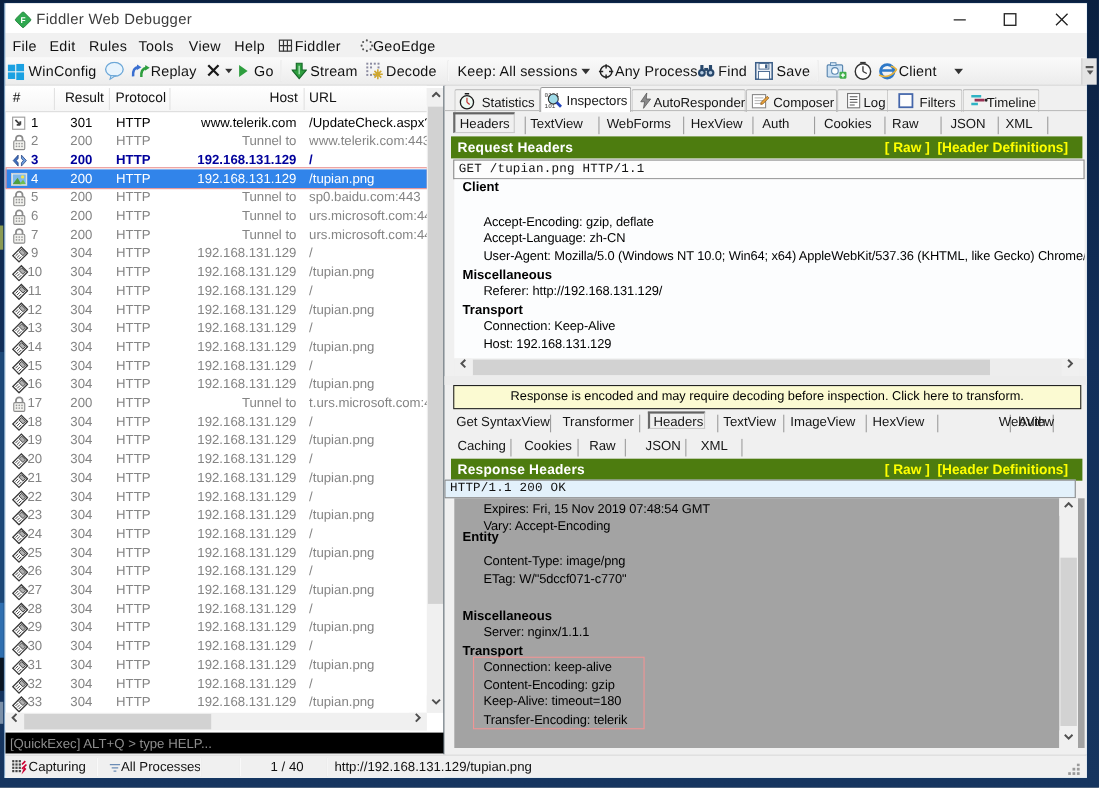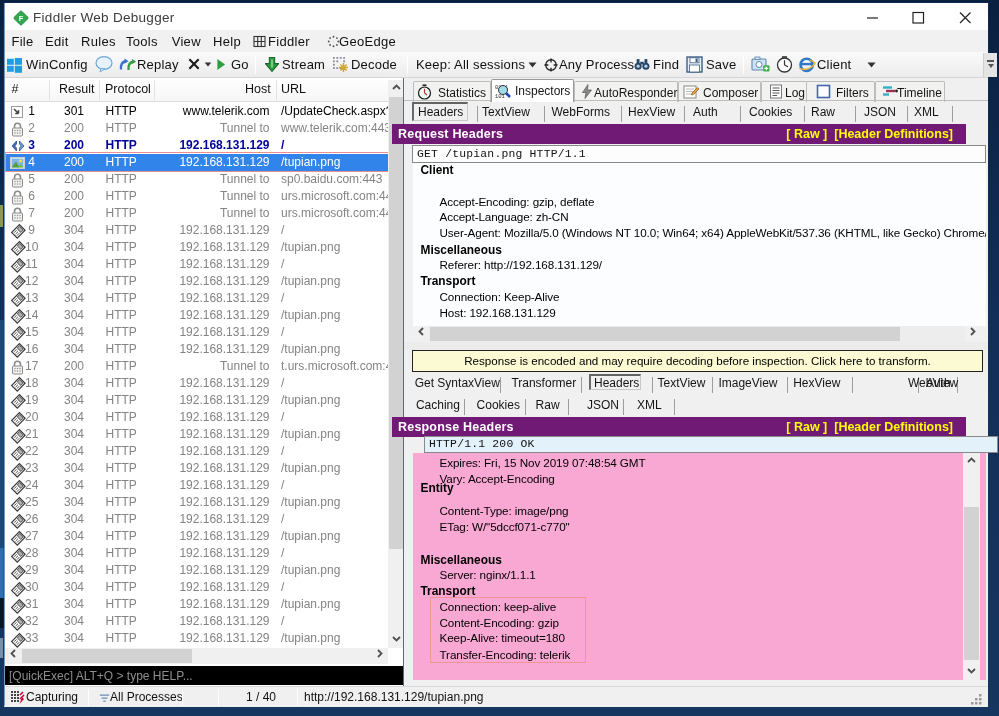--- a/index.html
+++ b/index.html
@@ -56,33 +56,33 @@
 
 #vsplit{position:absolute;left:403px;top:78px;width:1.5px;height:608px;background:#5f6a72}
 
 #rpanel{position:absolute;left:404px;top:78px;width:584px;height:608px;background:#f0f0f0}
 .tab1{position:absolute;top:81px;height:21px;background:#f2f2f1;border:1px solid #bdbdbd;border-bottom:none;border-radius:2px 2px 0 0;font-size:12px;color:#151515;white-space:nowrap}
 .tab1 .tx{position:absolute;top:4px}
 .tab1sel{top:79px;height:23px;background:#fff;border-color:#9a9a9a;z-index:3}
 #tabline1{position:absolute;left:404px;top:100px;width:584px;height:1px;background:#bdbdbd}
 .tab2{position:absolute;font-size:12px;color:#151515;white-space:nowrap;z-index:2}
 .t2sep{position:absolute;width:1px;background:#9d9d9d}
-#reqhdr,#resphdr{position:absolute;left:392px;width:574px;height:20px;background:#701a75;color:#fff;font-weight:bold;font-size:12.5px}
+#reqhdr,#resphdr{position:absolute;left:410px;width:574px;height:20px;background:#4d7c0f;color:#fff;font-weight:bold;font-size:12.5px}
 #reqhdr .l,#resphdr .l{position:absolute;left:6px;top:3px;letter-spacing:0.2px}
 #reqhdr .r,#resphdr .r{position:absolute;right:13px;top:3px;color:#ffff00;font-weight:bold}
 #reqline{position:absolute;left:412px;top:145px;width:574px;height:18px;background:#fdfdfd;border:1px solid #898989;font-family:"Liberation Mono",monospace;font-size:11.4px;color:#111;line-height:16px;padding-left:4px;letter-spacing:0.2px}
 #reqtree{position:absolute;left:413px;top:163px;width:573px;height:163px;background:#fcfdfe;overflow:hidden}
 .tcat{position:absolute;font-size:11.9px;font-weight:bold;color:#000;white-space:nowrap}
 .titem{position:absolute;font-size:11.7px;color:#000;white-space:nowrap;letter-spacing:-0.1px}
 #reqhsb{position:absolute;left:413px;top:326px;width:568px;height:16px;background:#ededed}
 #midsplit{position:absolute;left:404px;top:342px;width:584px;height:8px;background:#ececec}
 #ybar{position:absolute;left:412px;top:350px;width:571px;height:22px;background:#fbfad2;border:1.6px solid #222;color:#000;font-size:11.6px;text-align:center;line-height:19px}
 #resphdr{top:417px}
-#respline{position:absolute;left:424px;top:436px;width:574px;height:17px;background:#e3f1fb;border:1px solid #898989;font-family:"Liberation Mono",monospace;font-size:11.4px;color:#111;line-height:15px;padding-left:4px;letter-spacing:0.2px}
-#resptree{position:absolute;left:413px;top:453px;width:573px;height:227px;background:#f9a8d4;overflow:hidden}
+#respline{position:absolute;left:404px;top:436px;width:574px;height:17px;background:#e3f1fb;border:1px solid #898989;font-family:"Liberation Mono",monospace;font-size:11.4px;color:#111;line-height:15px;padding-left:4px;letter-spacing:0.2px}
+#resptree{position:absolute;left:413px;top:453px;width:573px;height:227px;background:#a3a3a3;overflow:hidden}
 #redbox{position:absolute;left:430px;top:597px;width:156px;height:66px;border:1.8px solid #f09595}
 #respvsb{position:absolute;left:963px;top:453px;width:17px;height:227px;background:#f0f0f0}
 #grip{position:absolute;left:966px;top:7px;width:12px;height:12px}
 </style></head>
 <body>
 <div id="desk"></div>
 <div style="position:absolute;left:0;top:205px;width:3px;height:22px;background:#8a9a52"></div>
 <div style="position:absolute;left:0;top:320px;width:4px;height:230px;background:#1d4878"></div>
 <div style="position:absolute;left:0;top:548px;width:4px;height:50px;background:#2f6fb0"></div>
 <div style="position:absolute;left:0;top:598px;width:4px;height:30px;background:#0a1522"></div>

